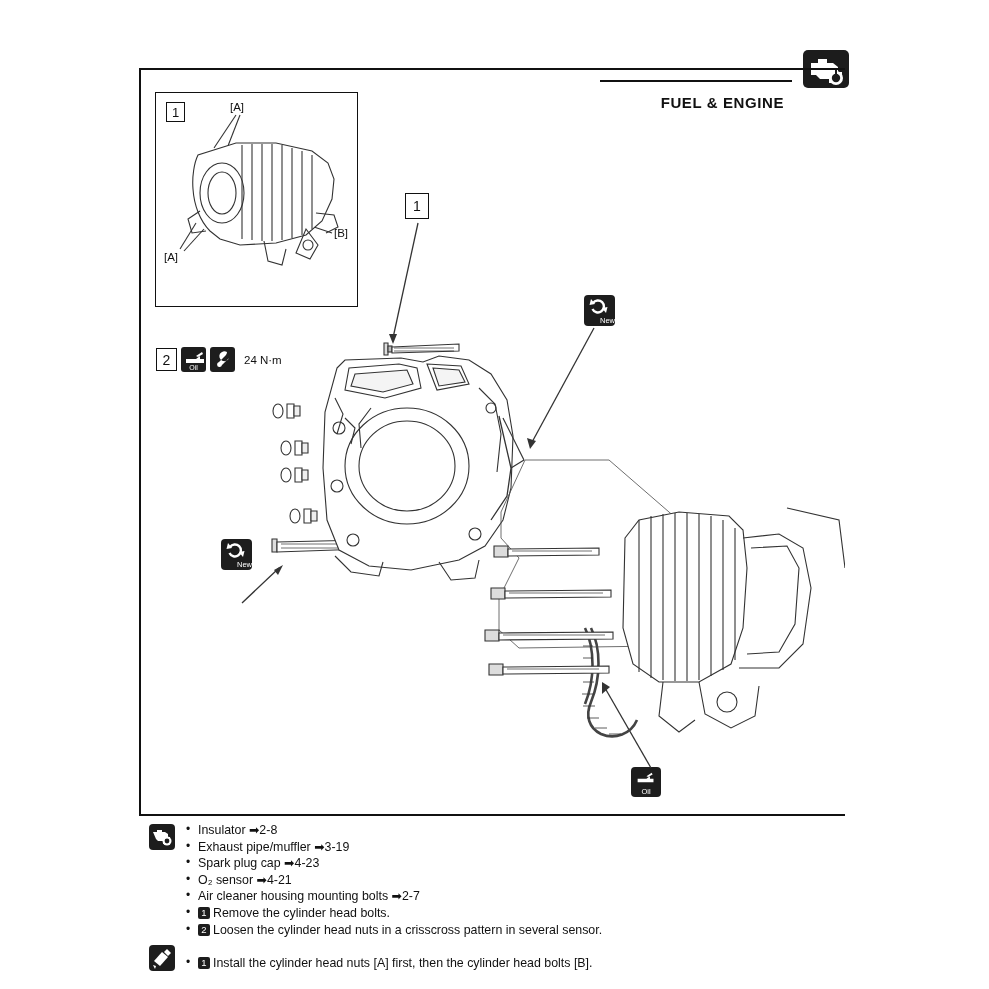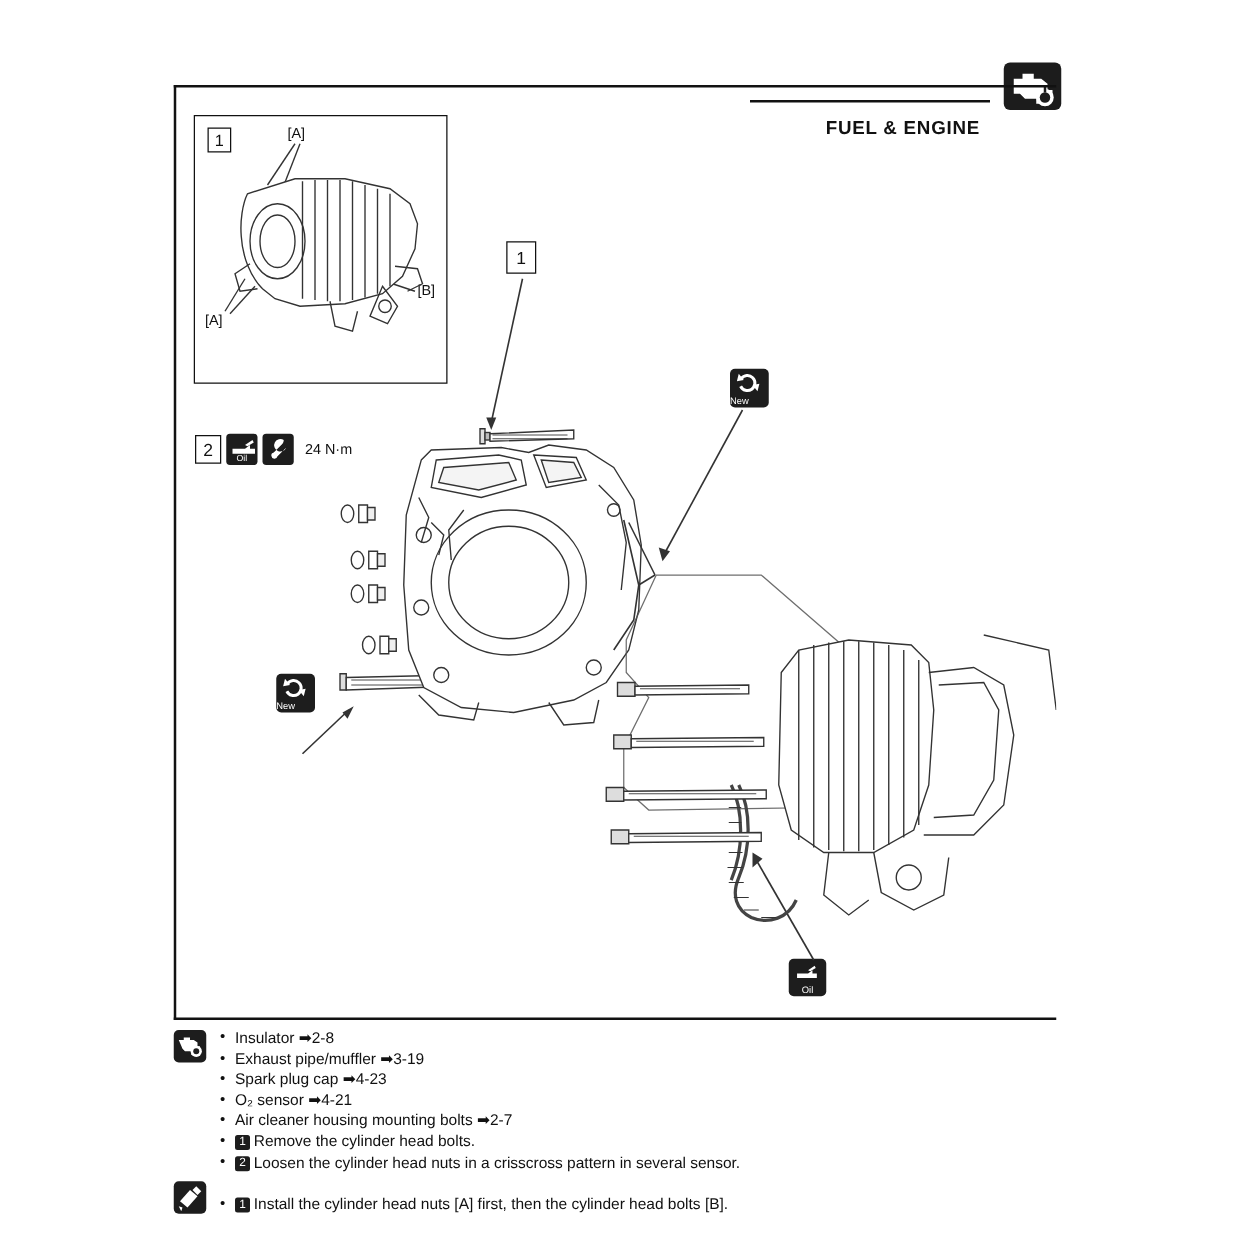--- a/index.html
+++ b/index.html
@@ -152,21 +152,21 @@
   .new-badge {
     position: absolute;
     width: 31px;
     height: 31px;
     background: #1d1d1d;
     border-radius: 4px;
     color: #fff;
     font-size: 7.5px;
     display: flex;
     align-items: flex-end;
-    justify-content: flex-start;
+    justify-content: flex-end;
     padding-bottom: 1px;
     box-sizing: border-box;
   }
   .oil-badge {
     position: absolute;
     width: 30px;
     height: 30px;
     background: #1d1d1d;
     border-radius: 4px;
     color: #fff;
@@ -183,21 +183,21 @@
     position: absolute;
     left: 139px;
     top: 68px;
     width: 706px;
     height: 748px;
   }
 
   
   .notes {
     position: absolute;
-    left: 139px;
+    left: 149px;
     top: 822px;
     width: 760px;
   }
   .notes-row {
     display: flex;
     align-items: flex-start;
   }
   .notes-icon {
     width: 26px;
     height: 26px;

